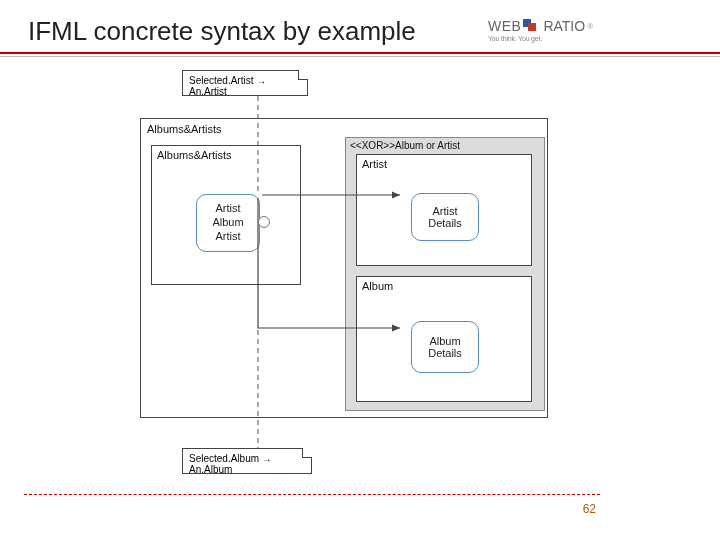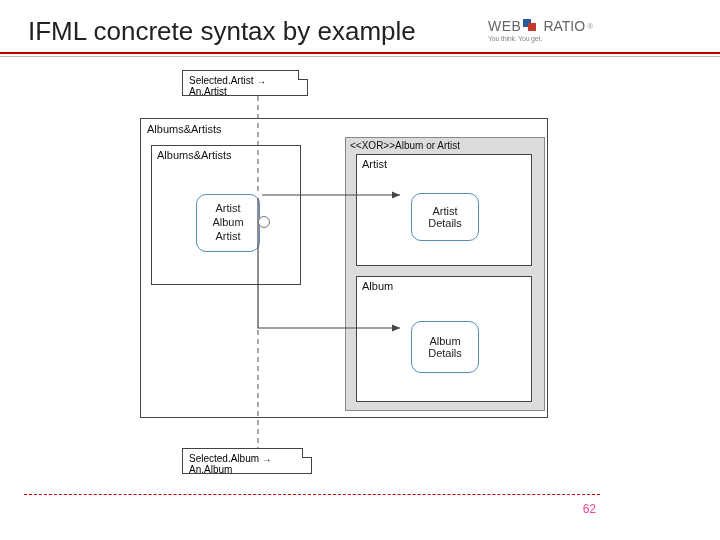--- a/index.html
+++ b/index.html
@@ -99,21 +99,21 @@
   .port.right { left: 106px; top: 70px; }
 
   
   svg.arrows { position: absolute; left: 0; top: -48px; width: 430px; height: 400px; pointer-events: none; }
 
   
   .footer-rule {
     position: absolute; left: 24px; right: 24px; top: 494px; height: 0;
     border-top: 1.5px dashed #c00000;
   }
-  .page-num { position: absolute; right: 28px; top: 502px; font-size: 12px; color: #ec4899; }
+  .page-num { position: absolute; right: 28px; top: 502px; font-size: 12px; color: #a16207; }
 </style>
 </head>
 <body>
 
 <div class="slide">
 
   <div class="title">IFML concrete syntax by example</div>
   <div class="title-underline"></div>
   <div class="title-subline"></div>
 

